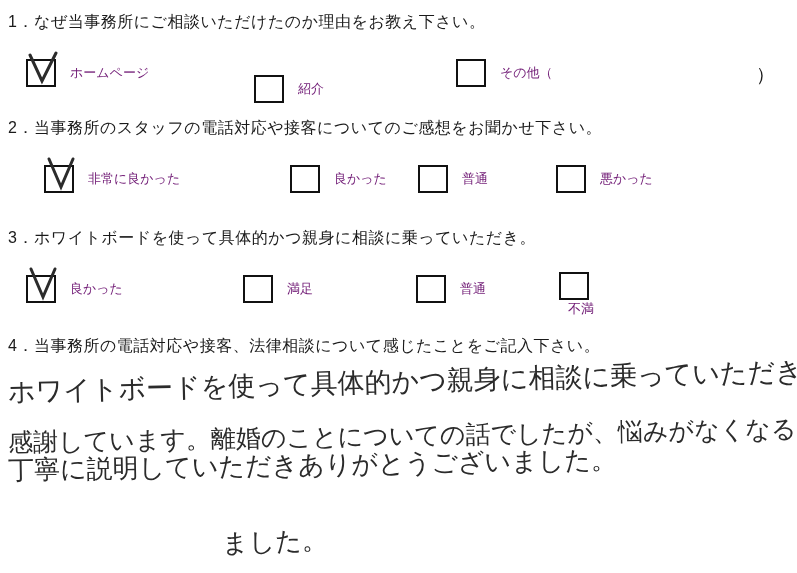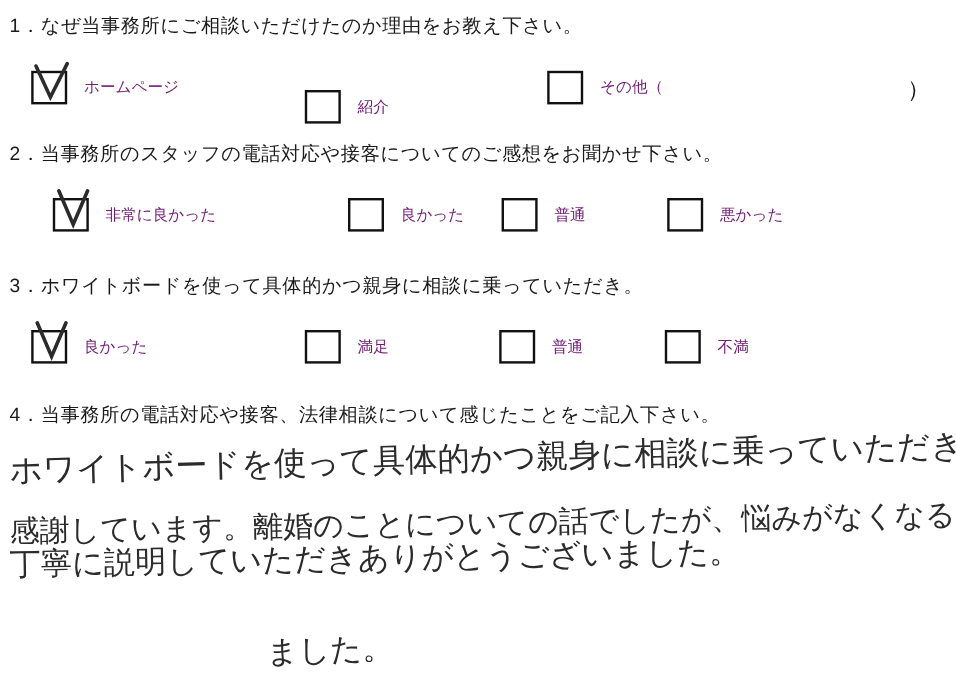--- a/index.html
+++ b/index.html
@@ -149,31 +149,31 @@
 
     <div class="opt" style="left:0px;">
       <div class="checkbox">
         <svg class="tick" viewBox="0 0 36 40">
           <path d="M5 2 L17 30 L29 2" stroke="#2b2b2b" stroke-width="3" fill="none" stroke-linecap="round"></path>
         </svg>
       </div>
       <span class="opt-label">良かった</span>
     </div>
 
-    <div class="opt" style="left:228px;">
+    <div class="opt" style="left:217px;">
       <div class="checkbox"></div>
       <span class="opt-label">満足</span>
     </div>
 
     <div class="opt" style="left:390px;">
       <div class="checkbox"></div>
       <span class="opt-label">普通</span>
     </div>
 
-    <div class="opt" style="left:528px;">
+    <div class="opt" style="left:528px;flex-direction:column;">
       <div class="checkbox"></div>
       <span class="opt-label">不満</span>
     </div>
   </div>
 
   <div class="question" style="top:336px;">
     <span class="q-num">4．</span><span class="q-text">当事務所の電話対応や接客、法律相談について感じたことをご記入下さい。</span>
   </div>
 
   <div>

